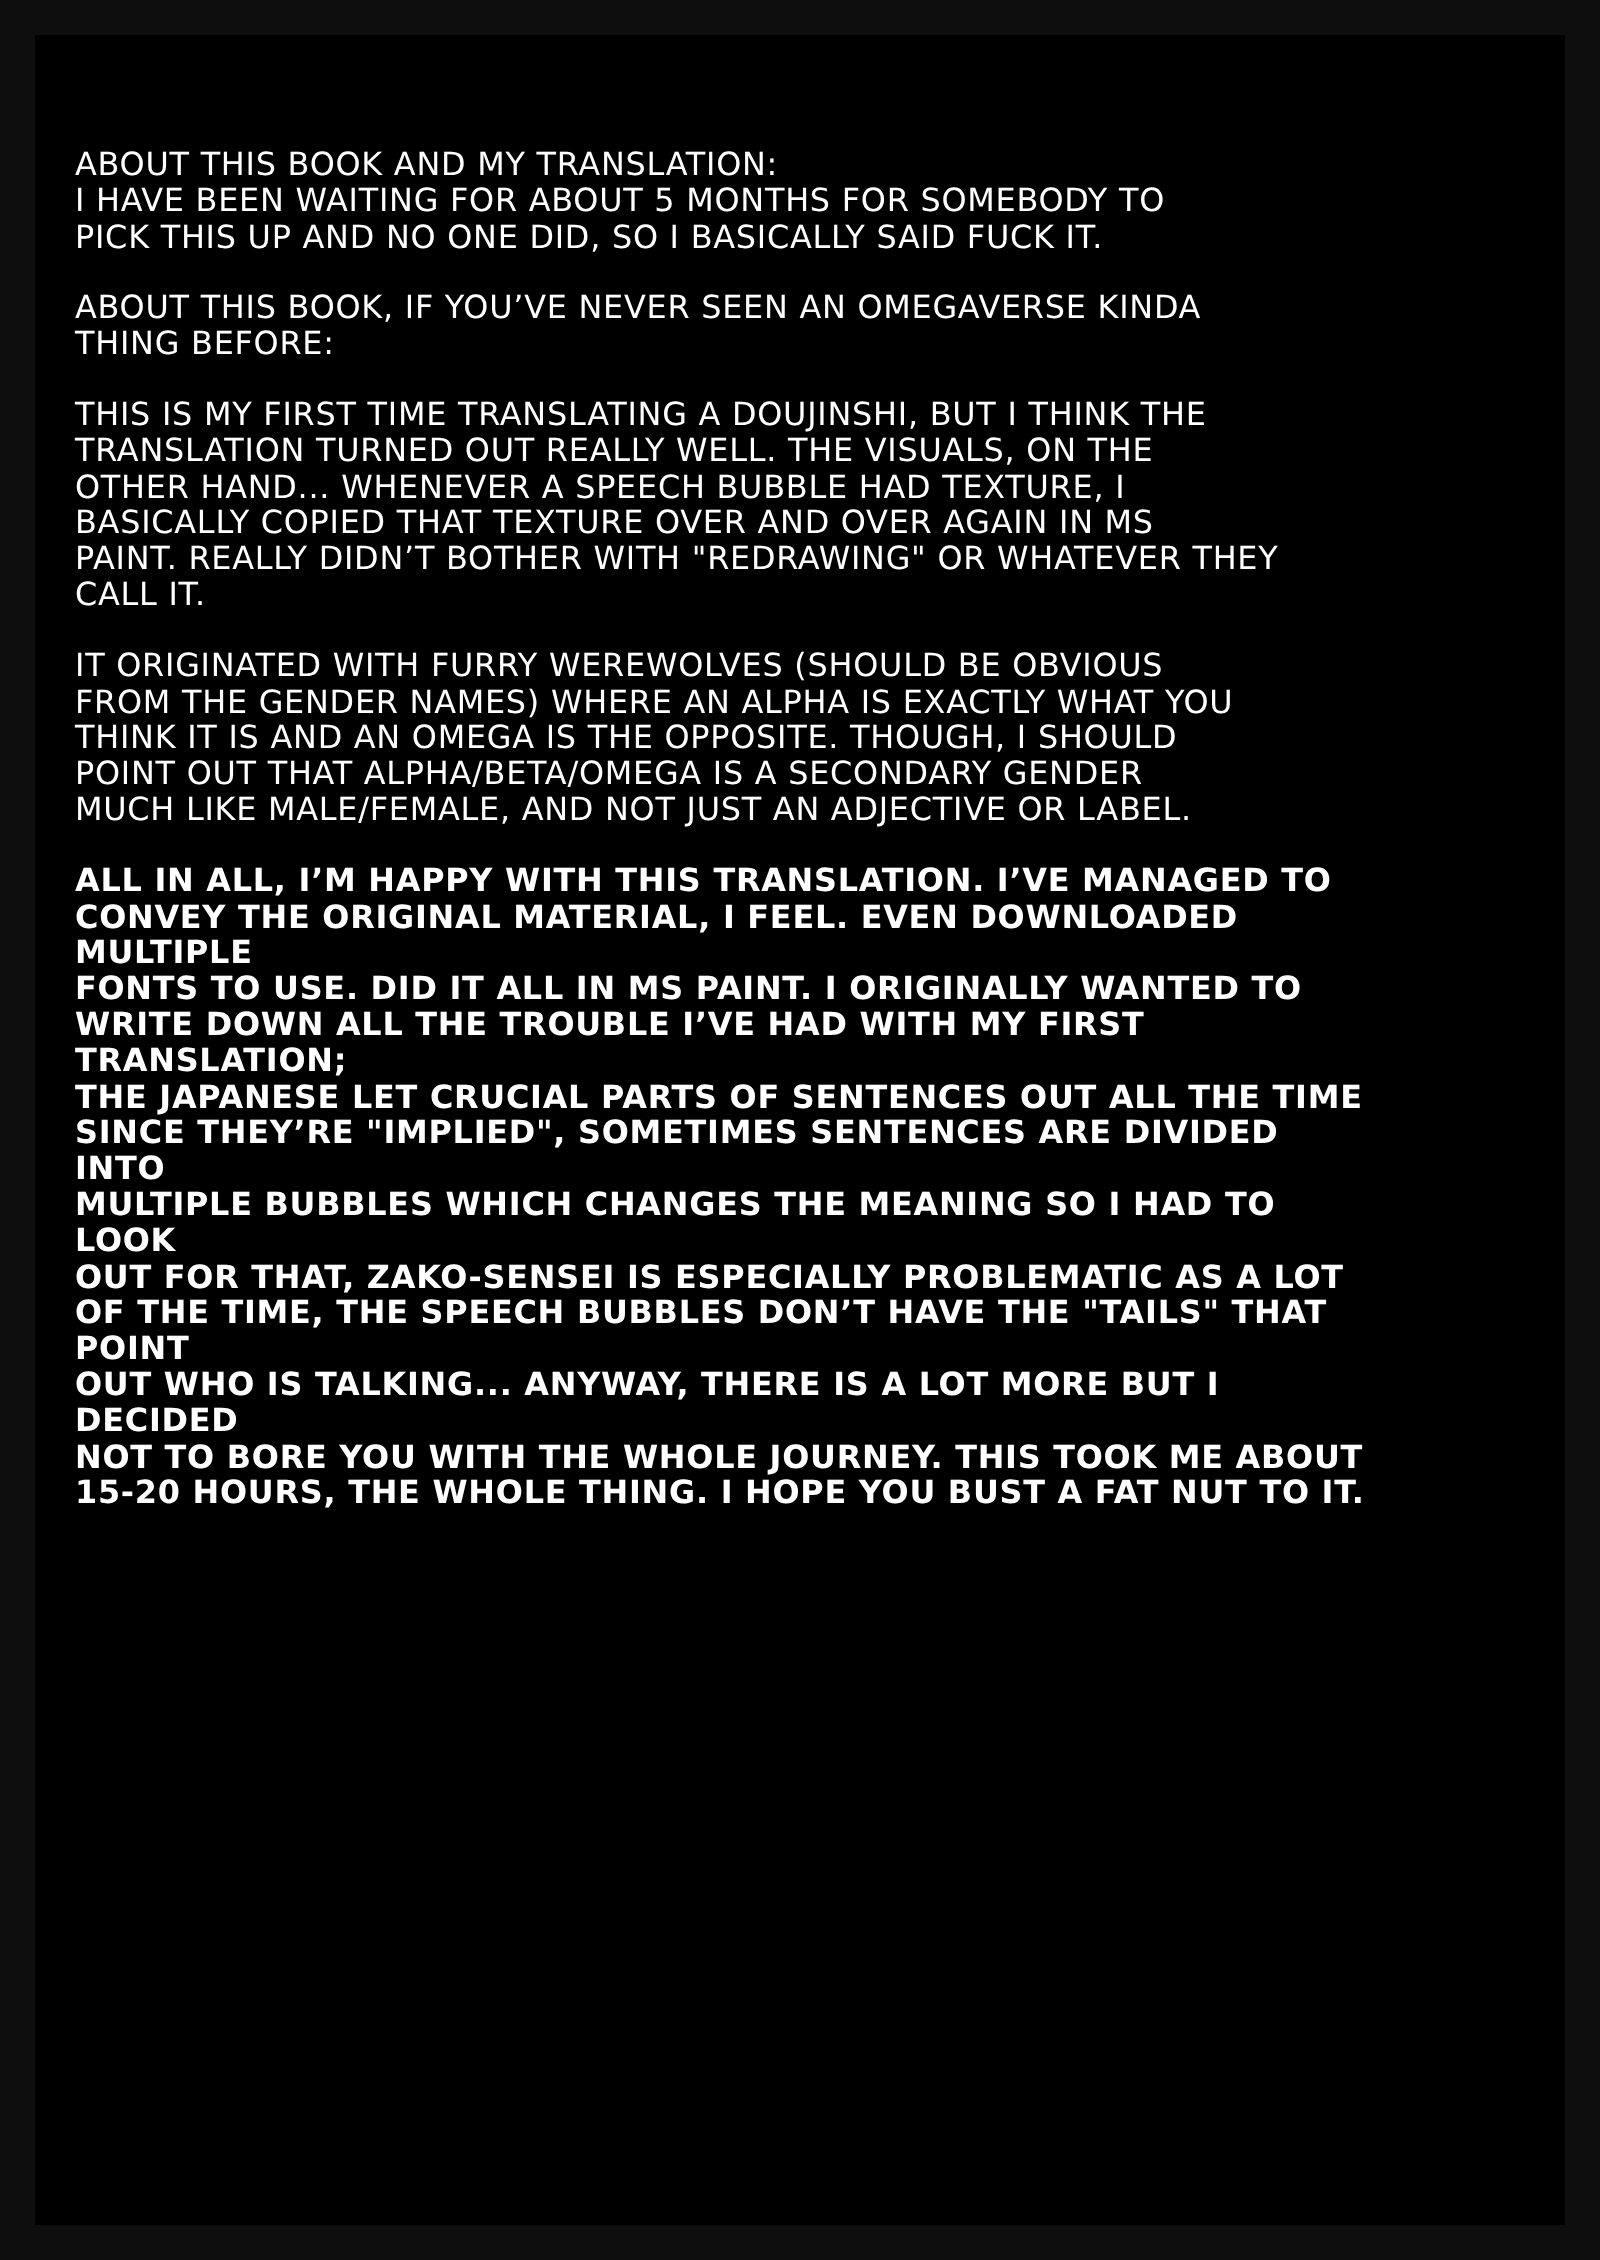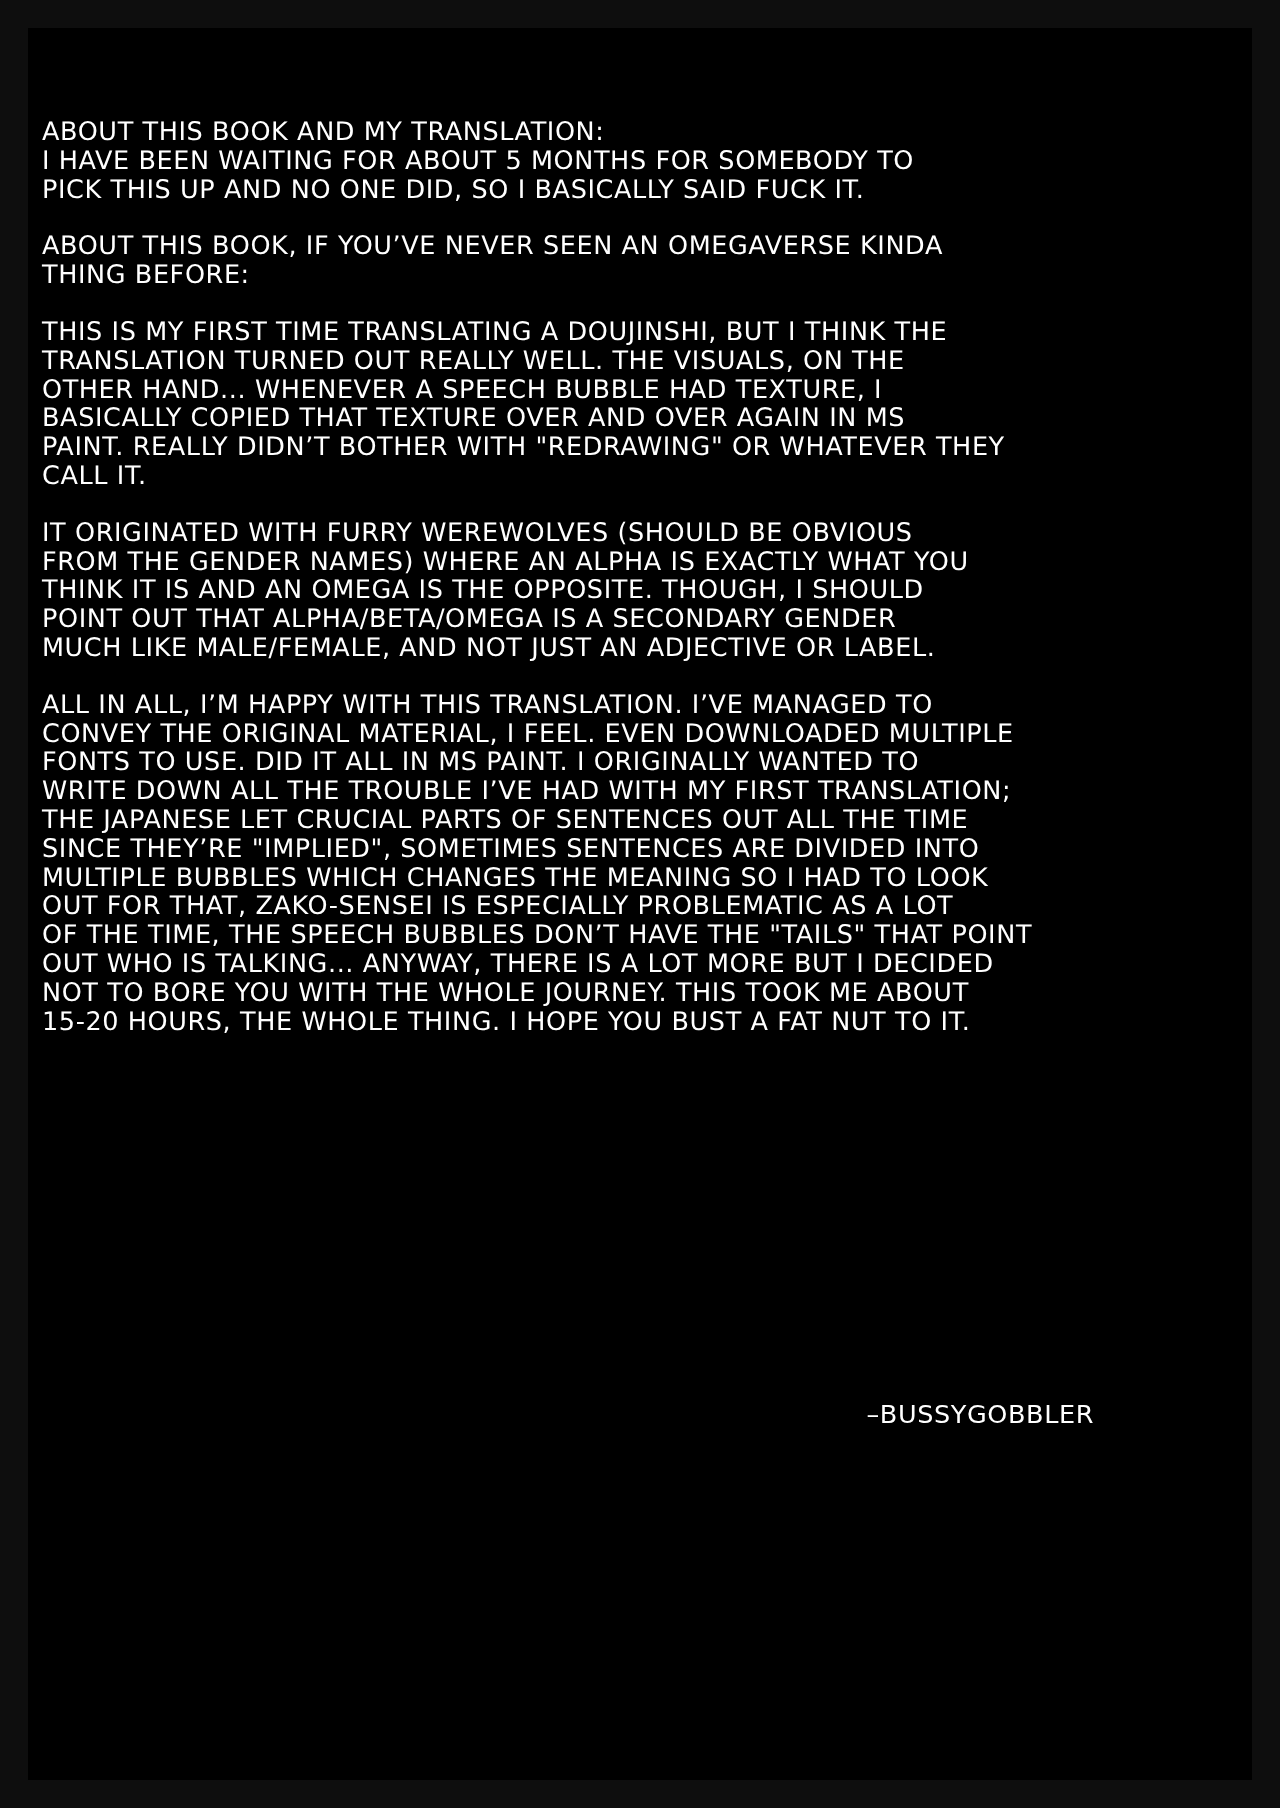--- a/index.html
+++ b/index.html
@@ -20,38 +20,39 @@
     left: 0;
     top: 0;
     width: 1280px;
     height: 1808px;
     box-sizing: border-box;
     border: 28px solid #0e0e0e;
     pointer-events: none;
   }
   .content {
     position: absolute;
-    left: 42px;
+    left: 60px;
     top: 118px;
     width: 1040px;
   }
   .para {
     color: #ffffff;
     font-family: "DejaVu Sans", sans-serif;
     font-size: 25.5px;
     line-height: 28.8px;
     letter-spacing: 0.6px;
     font-weight: 400;
     text-transform: uppercase;
     margin: 0 0 28px 0;
     white-space: pre-line;
     text-rendering: geometricPrecision;
   }
   .para:last-of-type {
     margin-bottom: 4px;
+    font-weight: bold;
   }
   .signature {
     position: absolute;
     left: 54px;
     top: 1400px;
     width: 1040px;
     text-align: right;
     color: #ffffff;
     font-family: "DejaVu Sans", sans-serif;
     font-size: 25.5px;
@@ -90,14 +91,13 @@
 THE JAPANESE LET CRUCIAL PARTS OF SENTENCES OUT ALL THE TIME
 SINCE THEY’RE "IMPLIED", SOMETIMES SENTENCES ARE DIVIDED INTO
 MULTIPLE BUBBLES WHICH CHANGES THE MEANING SO I HAD TO LOOK
 OUT FOR THAT, ZAKO-SENSEI IS ESPECIALLY PROBLEMATIC AS A LOT
 OF THE TIME, THE SPEECH BUBBLES DON’T HAVE THE "TAILS" THAT POINT
 OUT WHO IS TALKING... ANYWAY, THERE IS A LOT MORE BUT I DECIDED
 NOT TO BORE YOU WITH THE WHOLE JOURNEY. THIS TOOK ME ABOUT
 15-20 HOURS, THE WHOLE THING. I HOPE YOU BUST A FAT NUT TO IT.</p>
   </div>
 
-  <div class="signature">–BUSSYGOBBLER</div>
 </div>
 
 </body></html>

